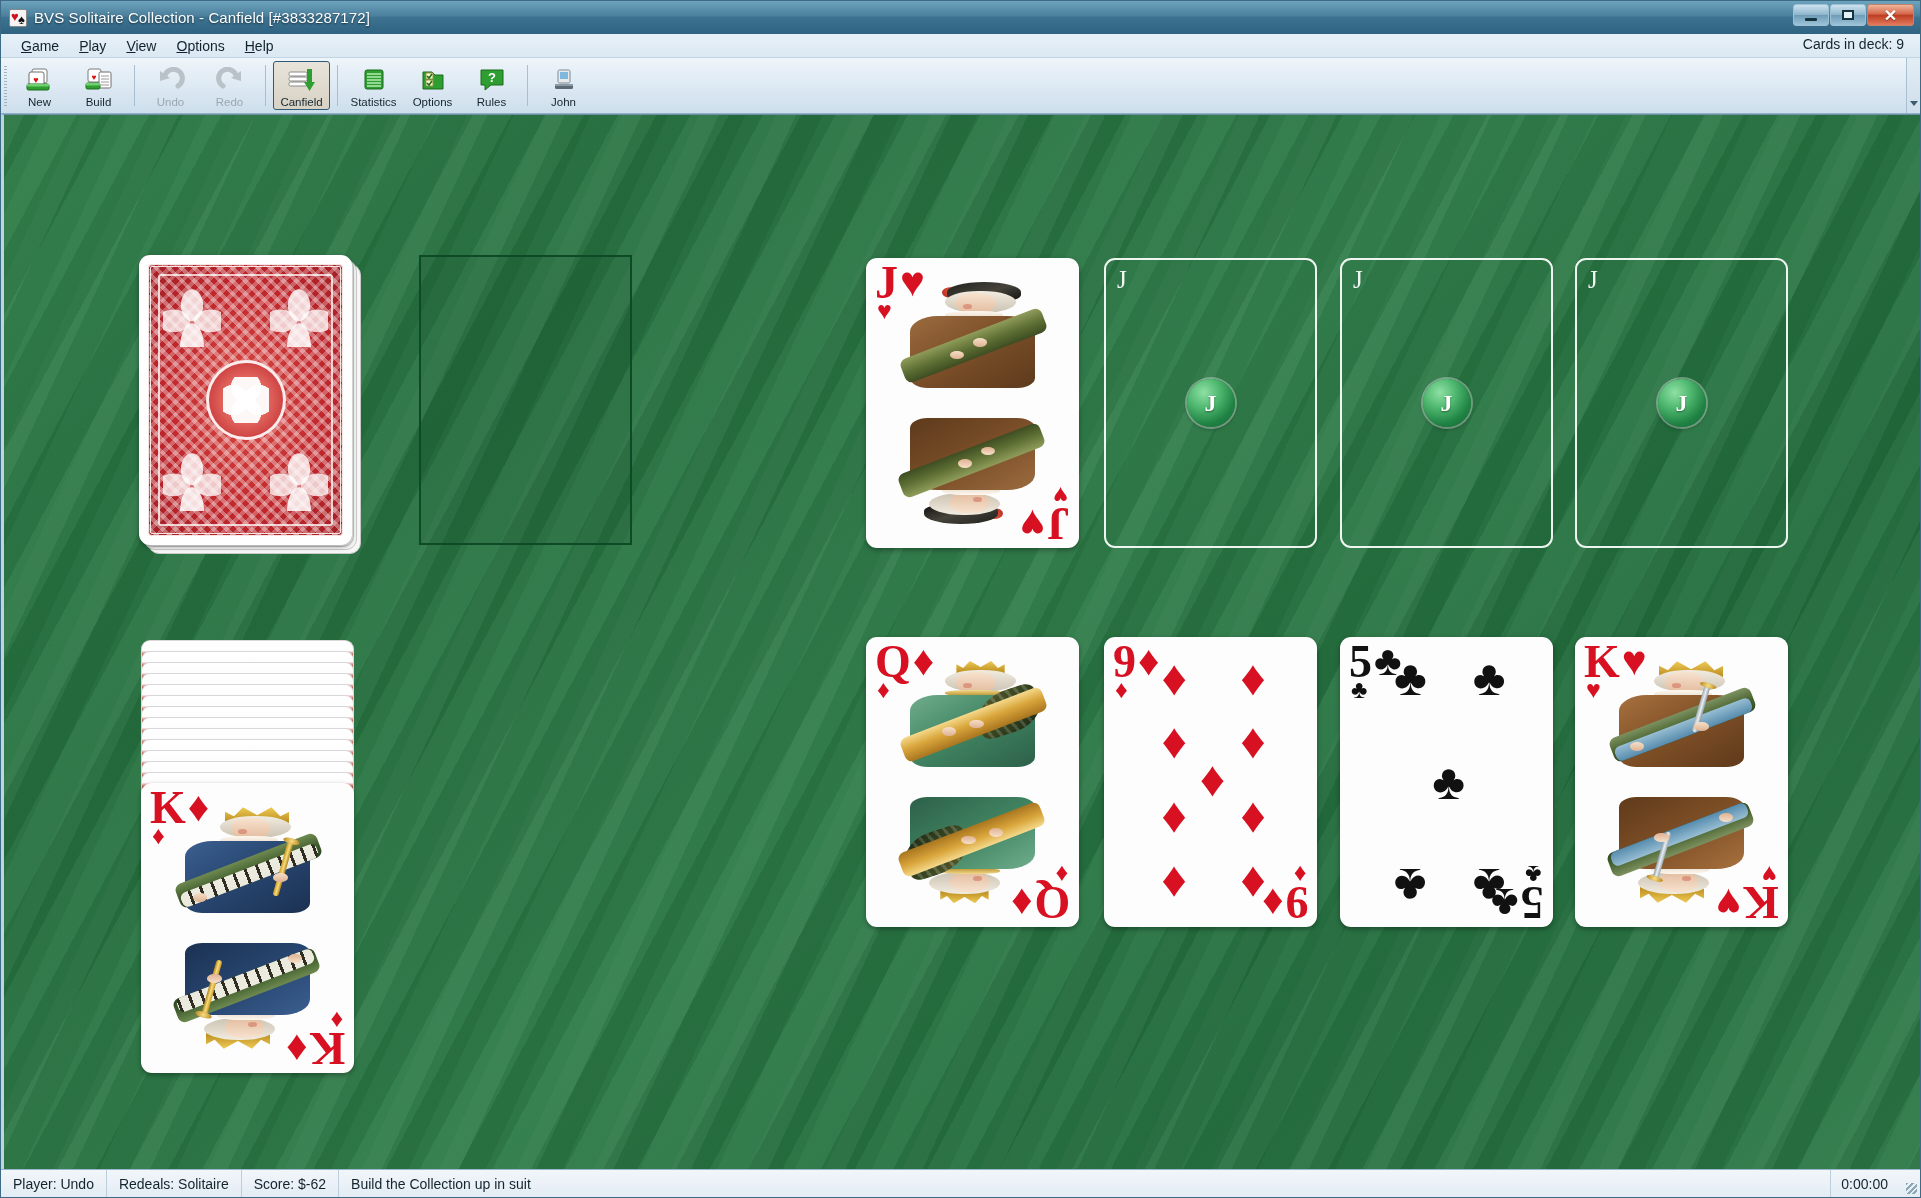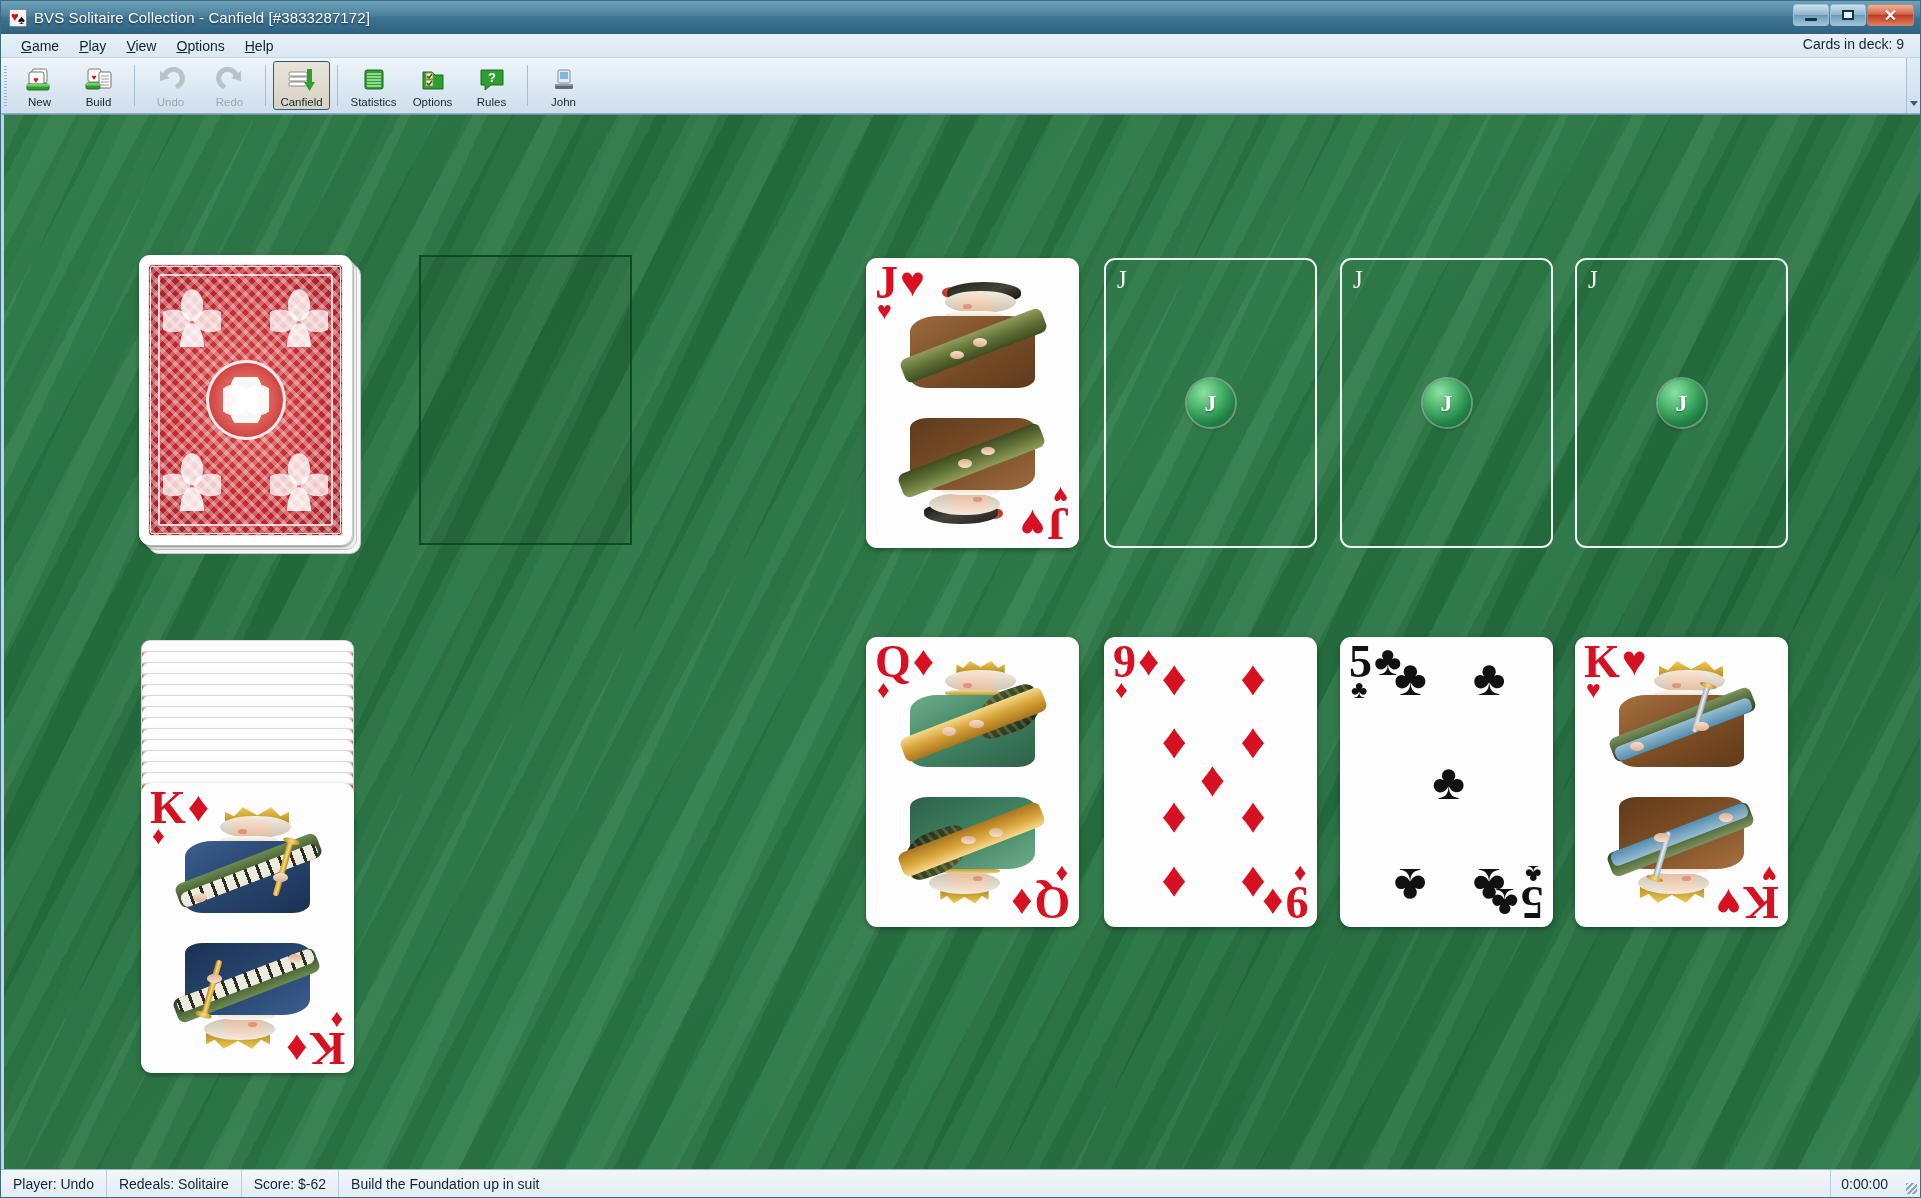--- a/index.html
+++ b/index.html
@@ -705,21 +705,21 @@
           <span class="suitsm red">♥</span>
         </div>
       </div>
 
     </div>
 
     <div class="statusbar">
       <div class="sb-cell">Player: Undo</div>
       <div class="sb-cell">Redeals: Solitaire</div>
       <div class="sb-cell">Score: $-62</div>
-      <div class="sb-cell grow">Build the Foundation up in suit</div>
+      <div class="sb-cell grow">Build the Collection up in suit</div>
       <div class="sb-time">0:00:00</div>
       <div class="sb-grip">
           <i></i>
         </div>
     </div>
 
   </div>
 </div>
 
 </body></html>

